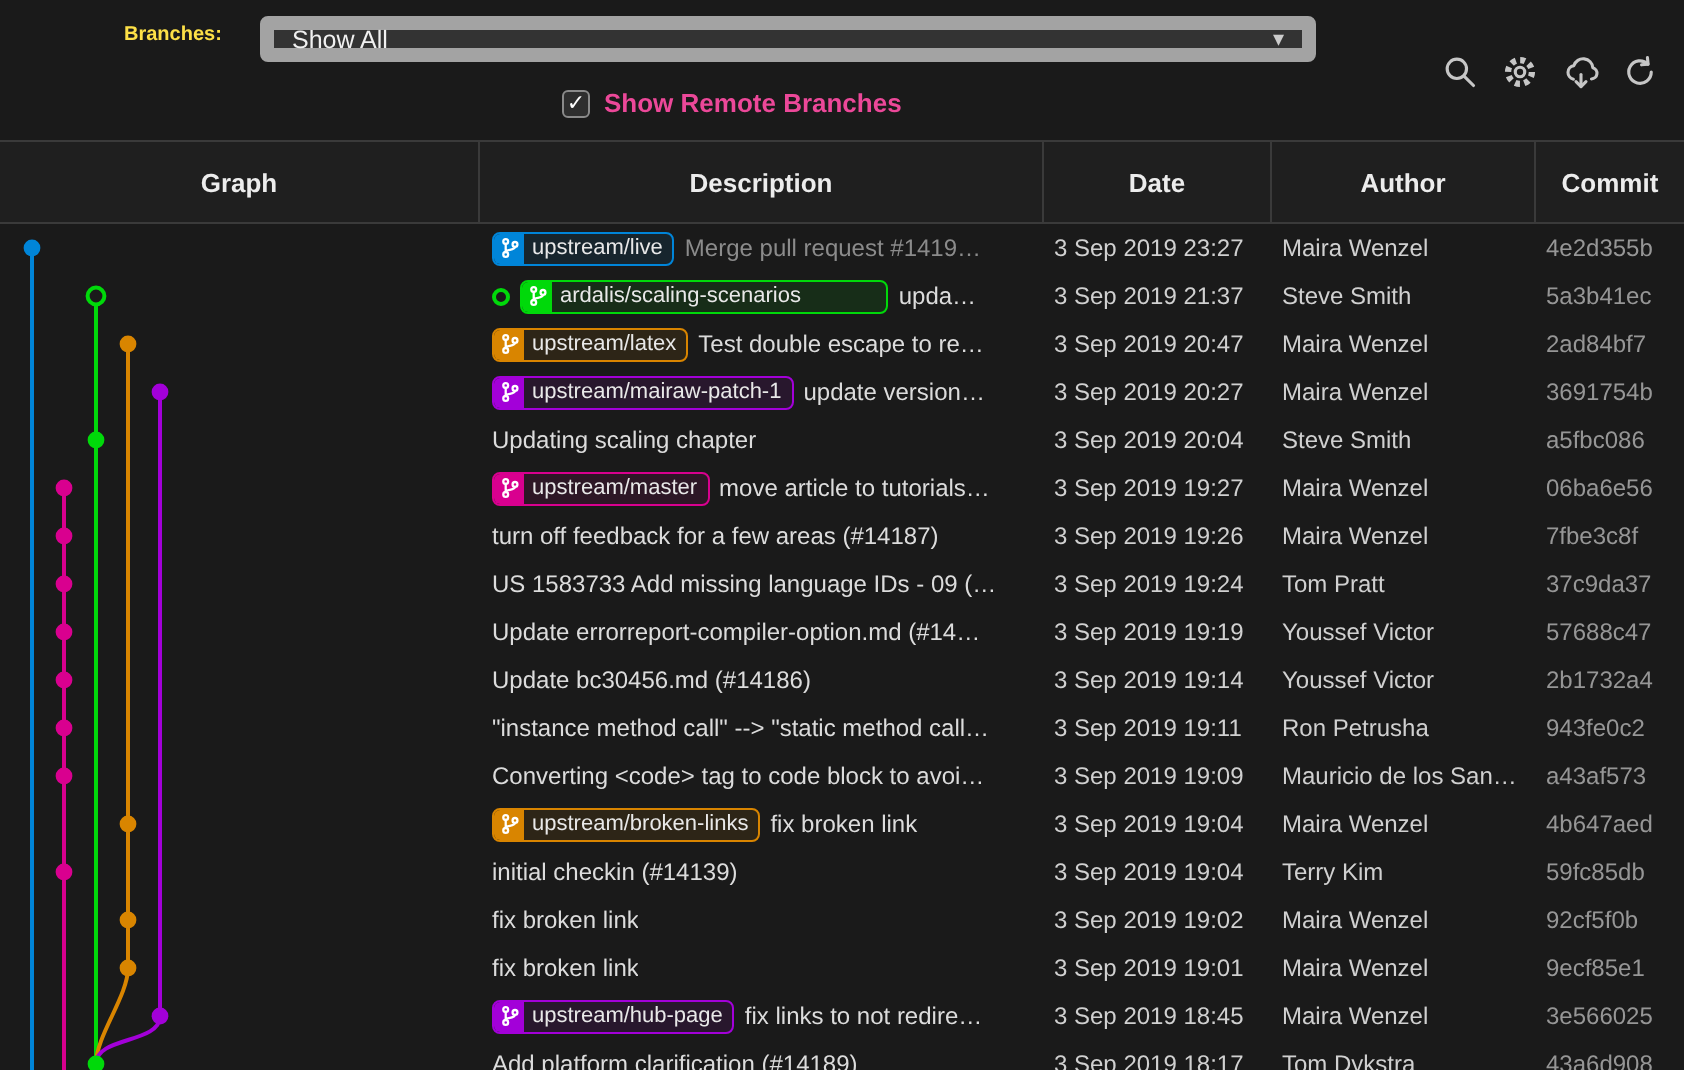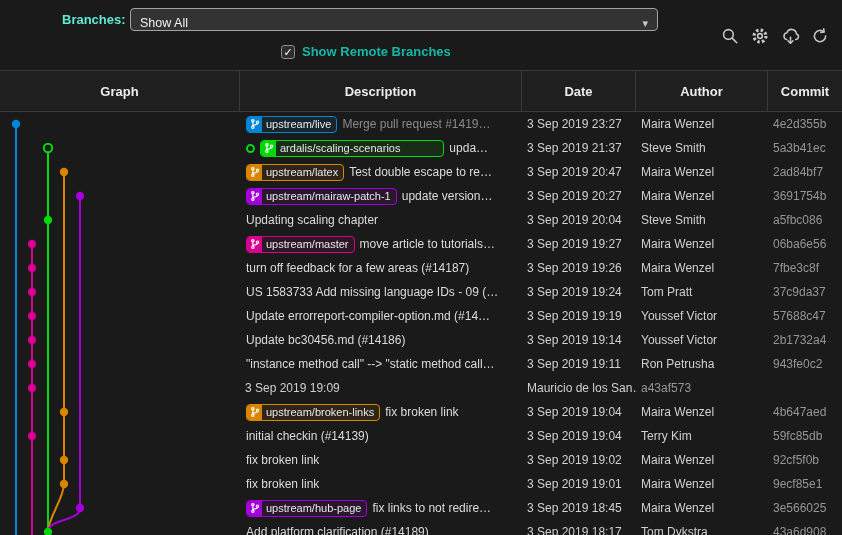--- a/index.html
+++ b/index.html
@@ -5,34 +5,34 @@
   * { margin:0; padding:0; box-sizing:border-box; }
   html,body { width:842px; height:535px; overflow:hidden; }
   body {
     background:#1a1a1a;
     font-family:"Liberation Sans", sans-serif;
     color:#e0e0e0;
     position:relative;
   }
   
   .toolbar { position:relative; height:70px; background:#1a1a1a; }
-  .branches-label { position:absolute; left:62px; top:12px; font-weight:bold; font-size:13px; color:#5eead4; }
+  .branches-label { position:absolute; left:62px; top:12px; font-weight:bold; font-size:10px; color:#fde047; }
   .branch-select {
     position:absolute; left:130px; top:8px; width:528px; height:23px;
-    background:#333333; border:1px solid #a3a3a3; border-radius:4px;
-    display:flex; align-items:flex-end; justify-content:space-between;
+    background:#333333; border:7px solid #a3a3a3; border-radius:4px;
+    display:flex; align-items:center; justify-content:space-between;
     padding:0 9px; font-size:12.5px; color:#f0f0f0; cursor:pointer;
   }
   .dd-arrow { font-size:11px; color:#cccccc; }
   .remote-row { position:absolute; left:281px; top:44px; display:flex; align-items:center; gap:7px; }
   .checkbox {
     width:14px; height:14px; background:#2e2e2e; border:1px solid #8a8a8a; border-radius:3px;
     color:#ffffff; font-size:11px; line-height:12px; text-align:center; cursor:pointer;
   }
-  .remote-label { font-weight:bold; font-size:13px; color:#14b8a6; }
+  .remote-label { font-weight:bold; font-size:13px; color:#ec4899; }
   .toolbar-icons { position:absolute; right:12px; top:26px; display:flex; gap:10px; }
   .icon-btn { width:20px; height:20px; display:flex; align-items:center; justify-content:center; cursor:pointer; }
   .icon-btn svg { display:block; }
   
   .table-header {
     display:grid; grid-template-columns:240px 282px 114px 132px 74px;
     height:42px; background:#1f1f1f;
     border-top:1px solid #3a3a3a; border-bottom:1px solid #3a3a3a;
   }
   .th {
@@ -277,20 +277,23 @@
         <div class="cell-graph"></div>
         <div class="cell-desc">
           <span class="msg">"instance method call" --&gt; "static method call…</span>
         </div>
         <div class="cell-date">3 Sep 2019 19:11</div>
         <div class="cell-author">Ron Petrusha</div>
         <div class="cell-commit">943fe0c2</div>
       </div>
       <div class="row">
         <div class="cell-graph"></div>
+        <div class="cell-desc">
+          <span class="msg">Converting &lt;code&gt; tag to code block to avoi…</span>
+        </div>
         <div class="cell-date">3 Sep 2019 19:09</div>
         <div class="cell-author">Mauricio de los San…</div>
         <div class="cell-commit">a43af573</div>
       </div>
       <div class="row">
         <div class="cell-graph"></div>
         <div class="cell-desc">
           <span class="badge" style="border-color: rgb(217, 133, 0); background: rgba(217, 133, 0, 0.1);">
             <span class="badge-icon" style="background: rgb(217, 133, 0);">
               <svg width="10" height="12" viewBox="0 0 14 16">

